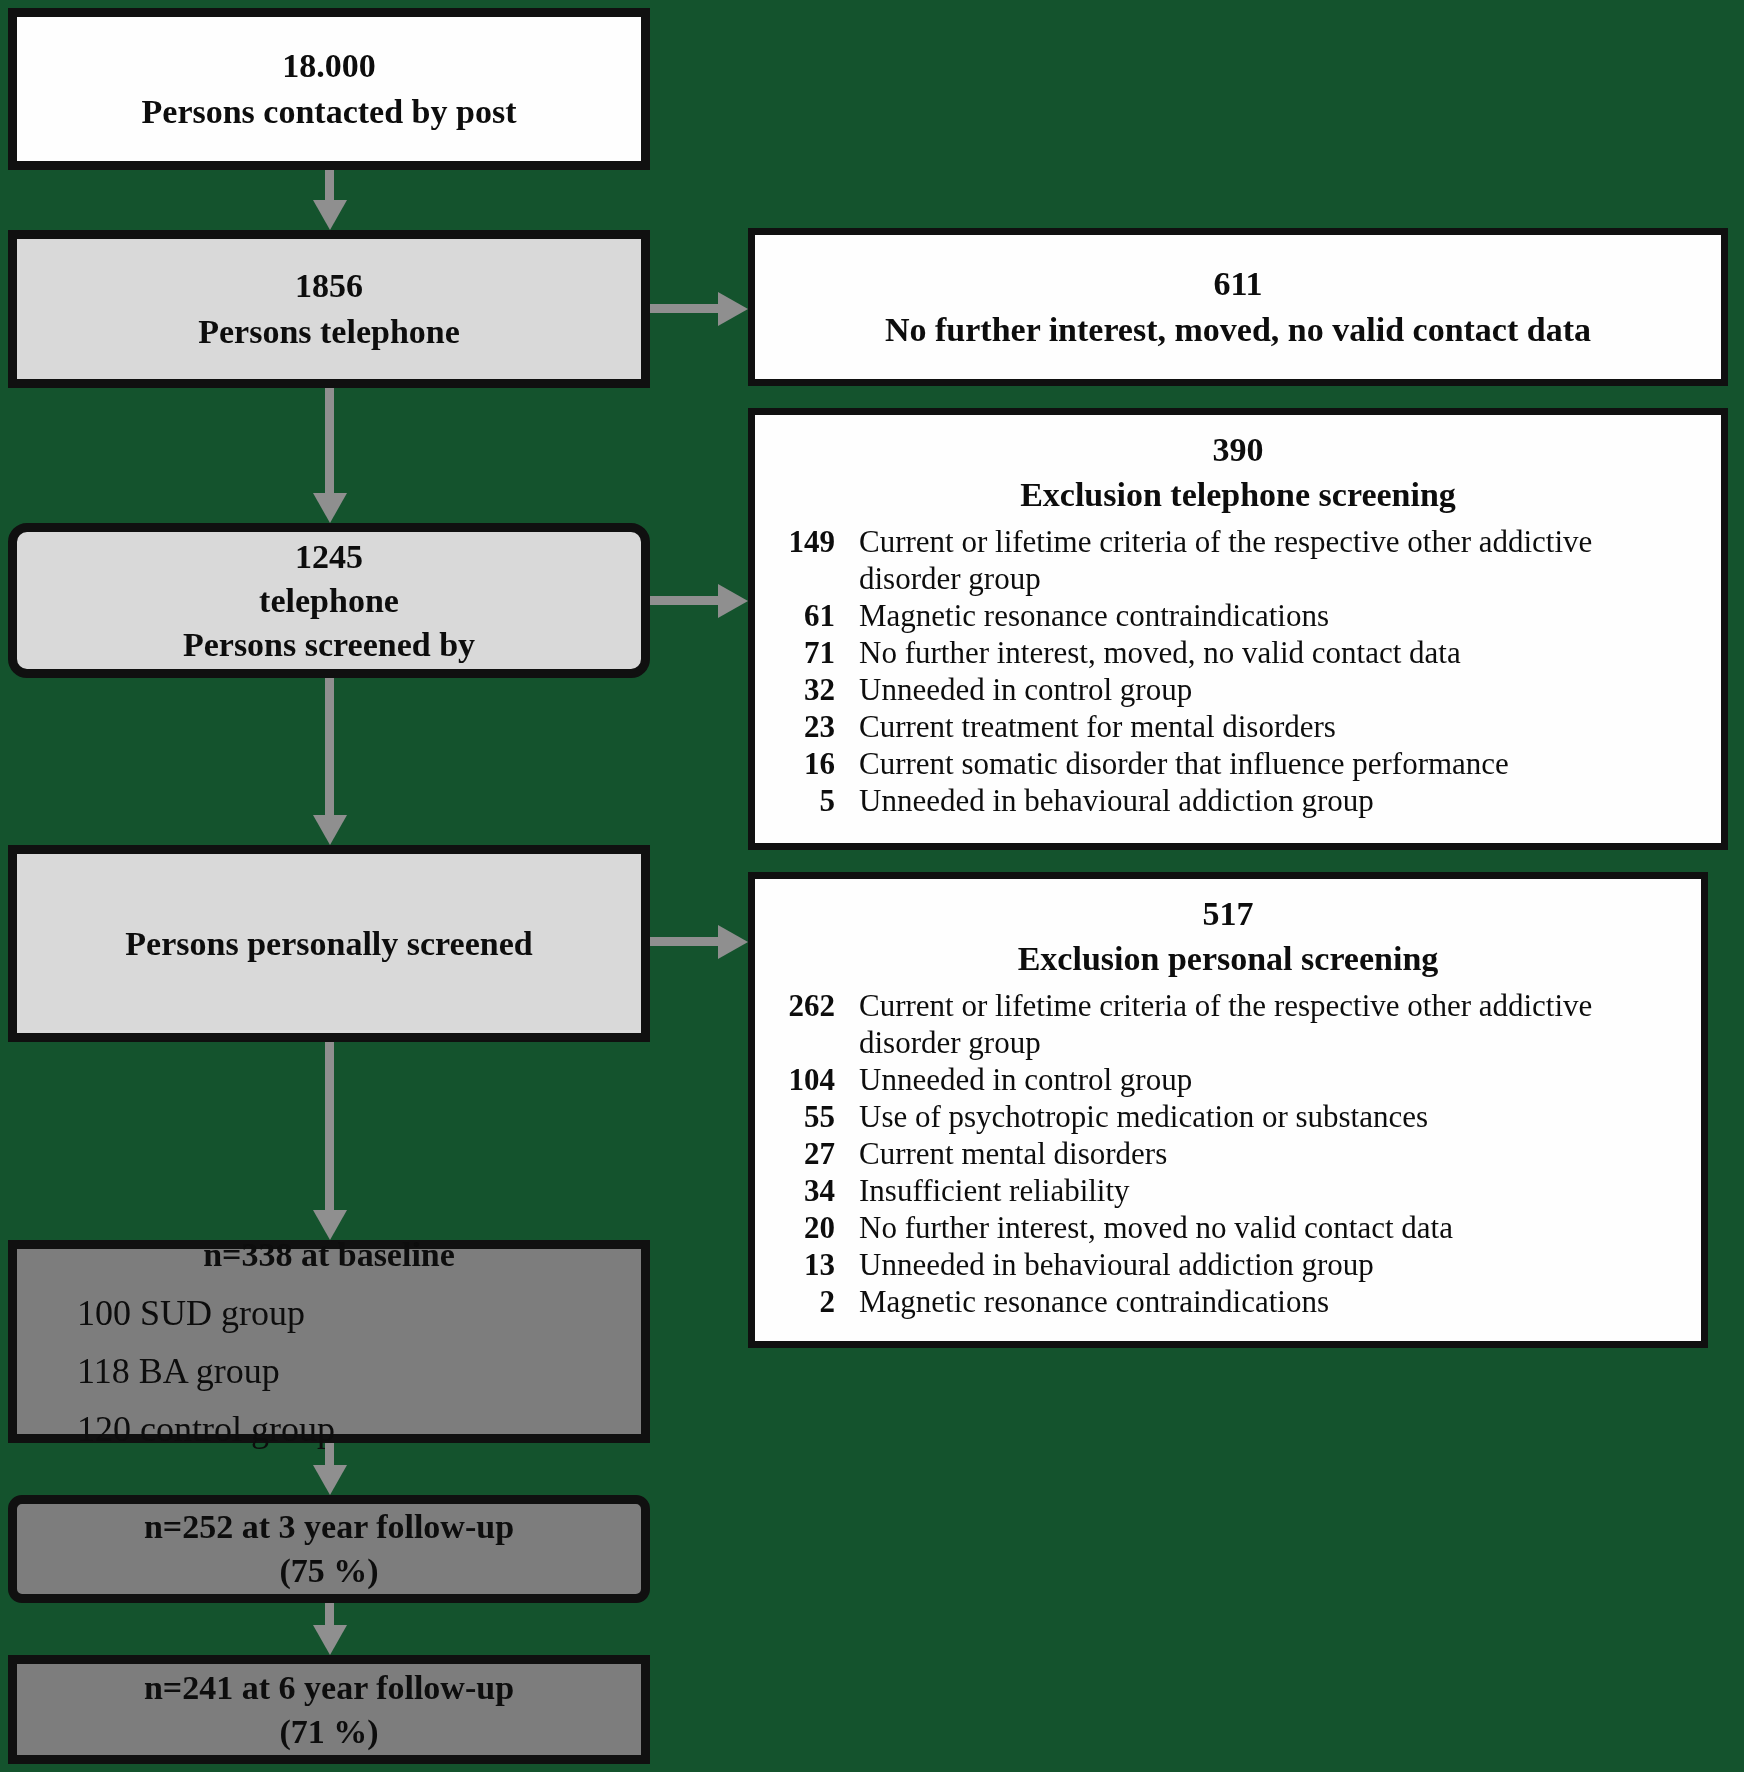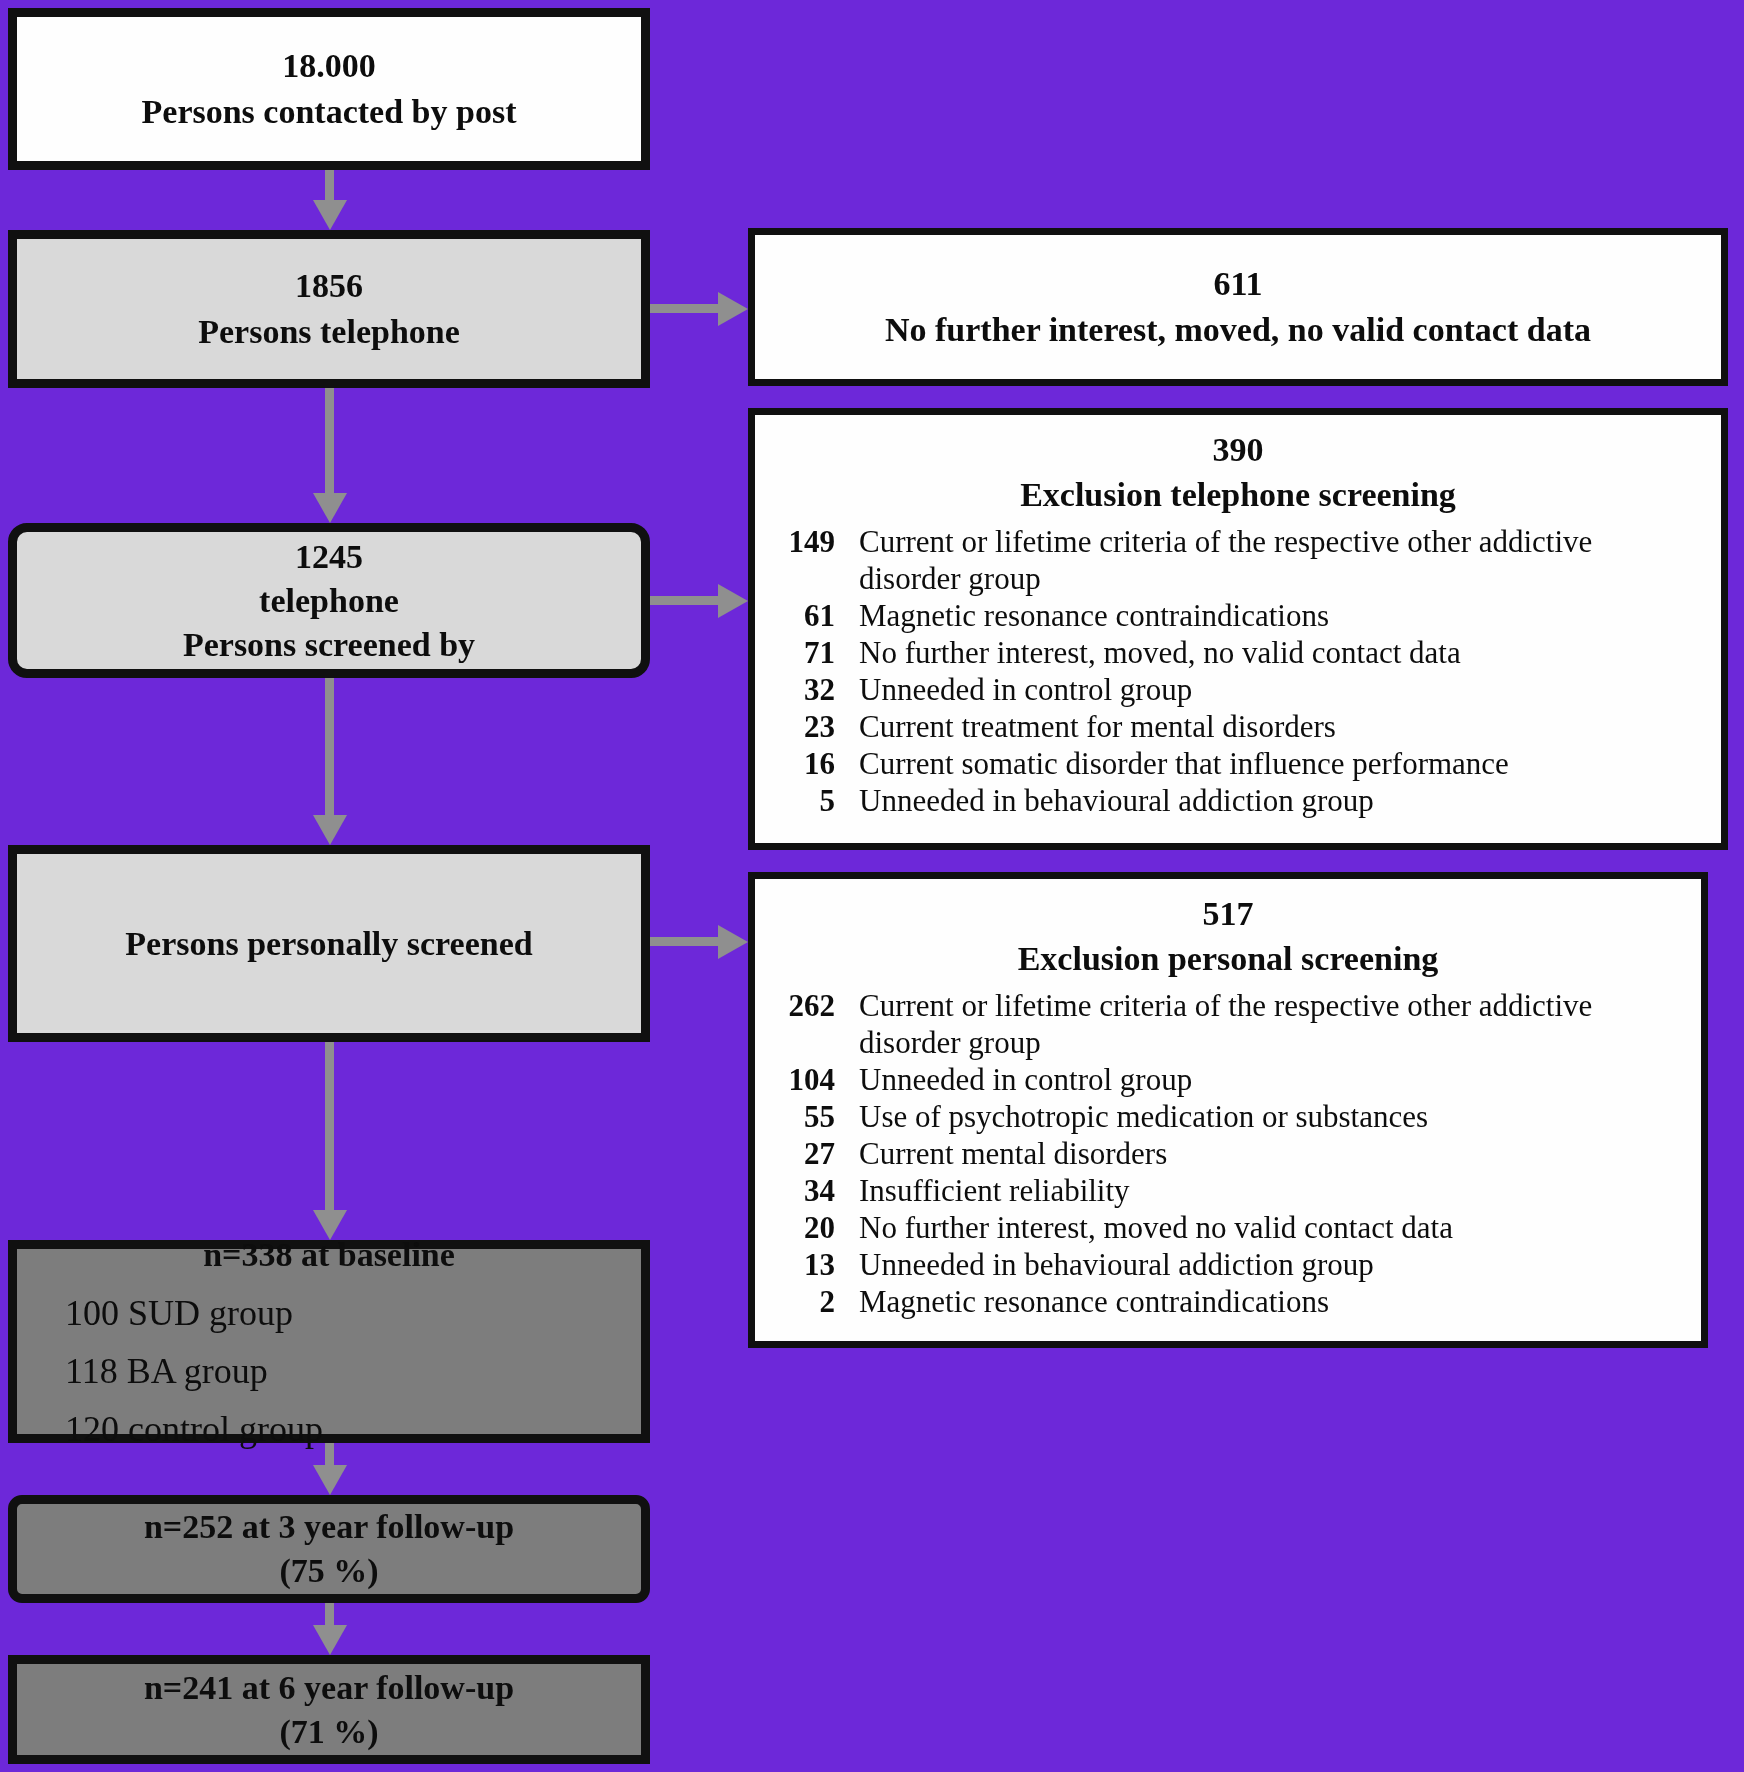--- a/index.html
+++ b/index.html
@@ -13,21 +13,21 @@
   html,body { background:#ffffff; }
   body{
     font-family:"Liberation Serif","DejaVu Serif",serif;
     color:var(--text);
     width:1744px;
   }
   .canvas{
     position:relative;
     width:1744px;
     height:1772px;
-    background:#6d28d9;
+    background:#14532d;
     overflow:hidden;
   }
   
   .box{
     position:absolute;
     border:9px solid var(--border);
     display:flex;
     flex-direction:column;
     justify-content:center;
     text-align:center;
@@ -46,21 +46,21 @@
 
   .box-head{
     font-weight:bold;
     font-size:34px;
     line-height:46px;
     color:var(--text);
   }
   .lh-tight .box-head{ line-height:44px; }
 
   
-  .baseline-box{ justify-content:center; padding:4px 0;gap:12px; }
+  .baseline-box{ justify-content:center; padding:4px 12px;gap:12px; }
   .group-line{
     font-size:36px;
     line-height:46px;
     font-weight:normal;
     text-align:left;
     padding-left:48px;
   }
 
   
   .side-head{

